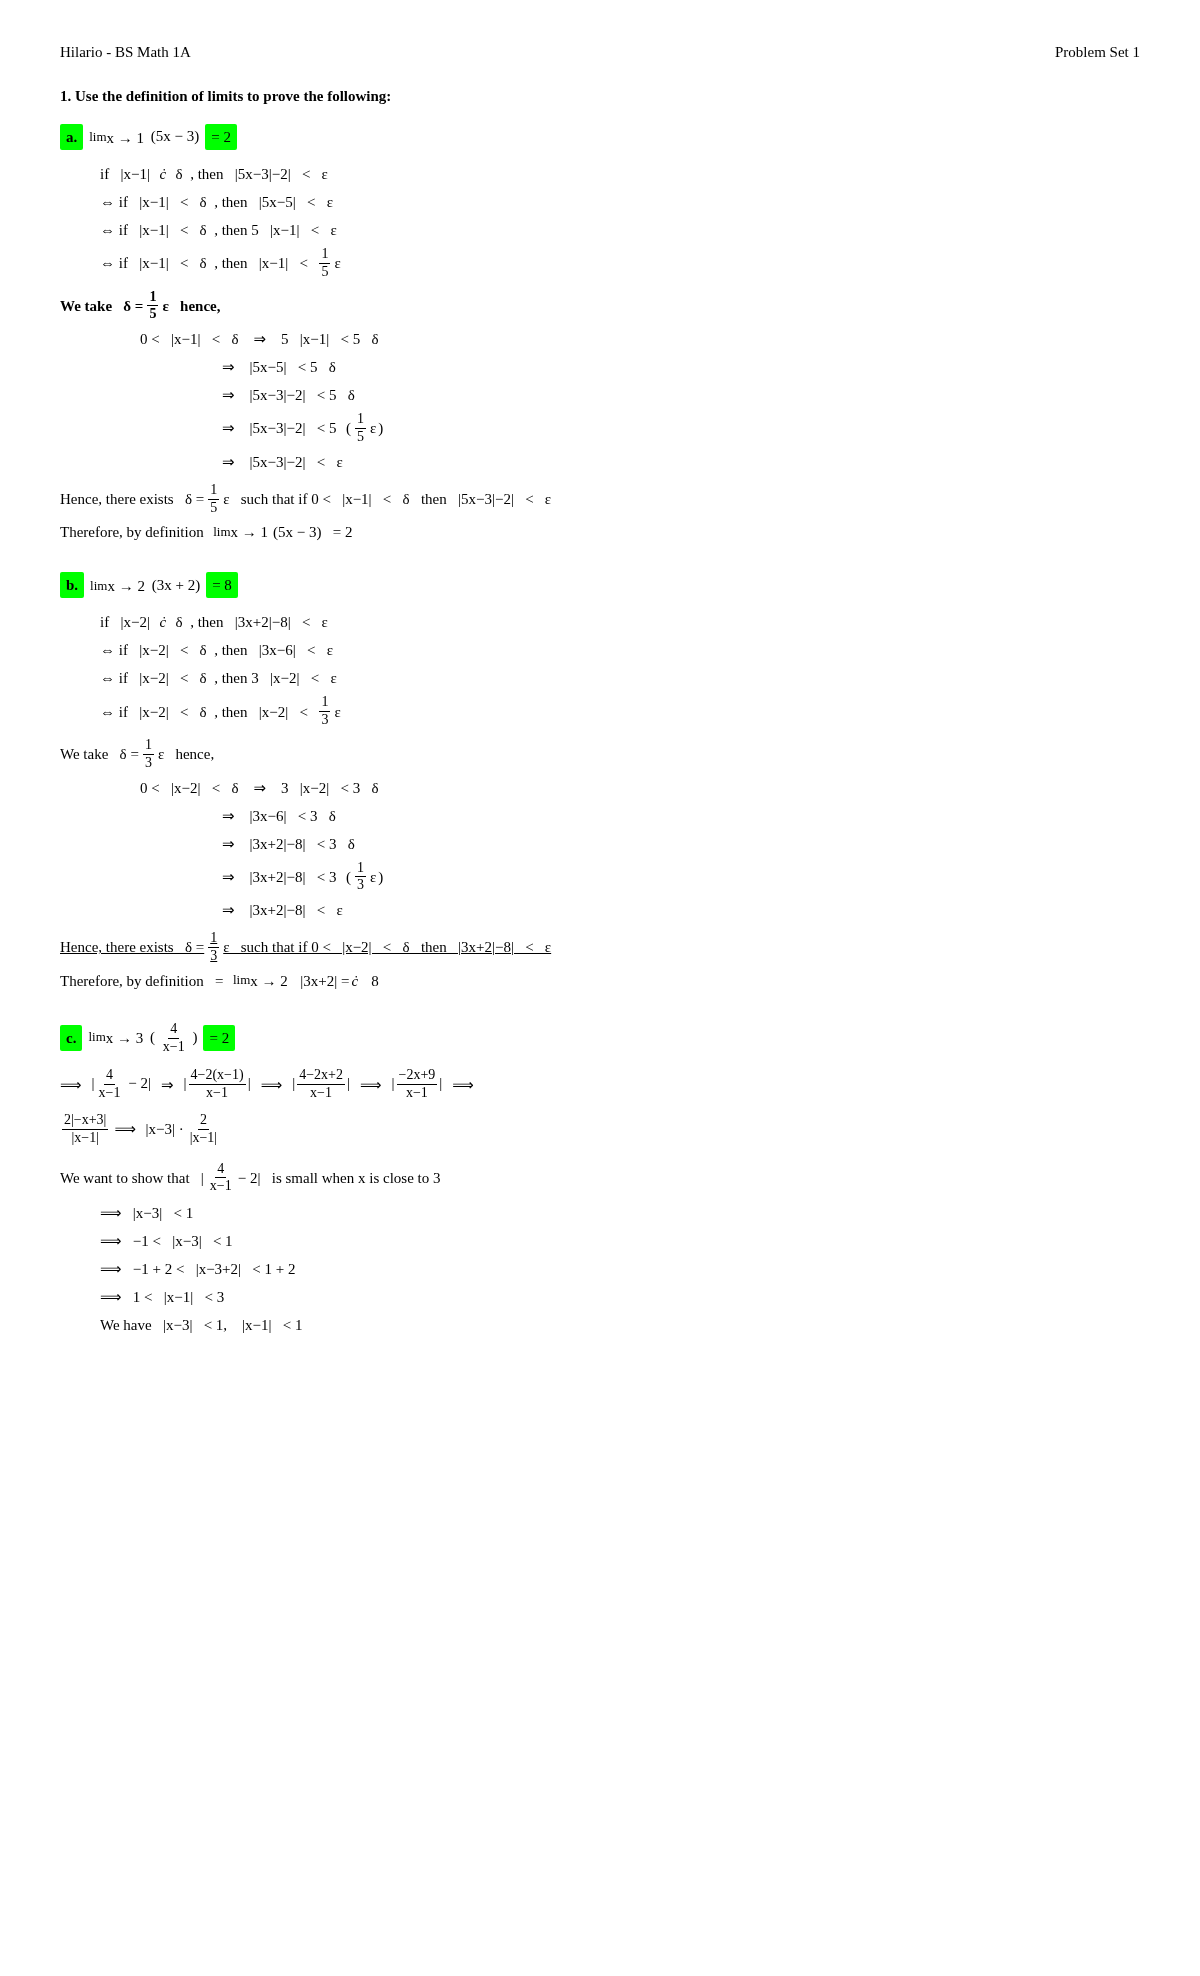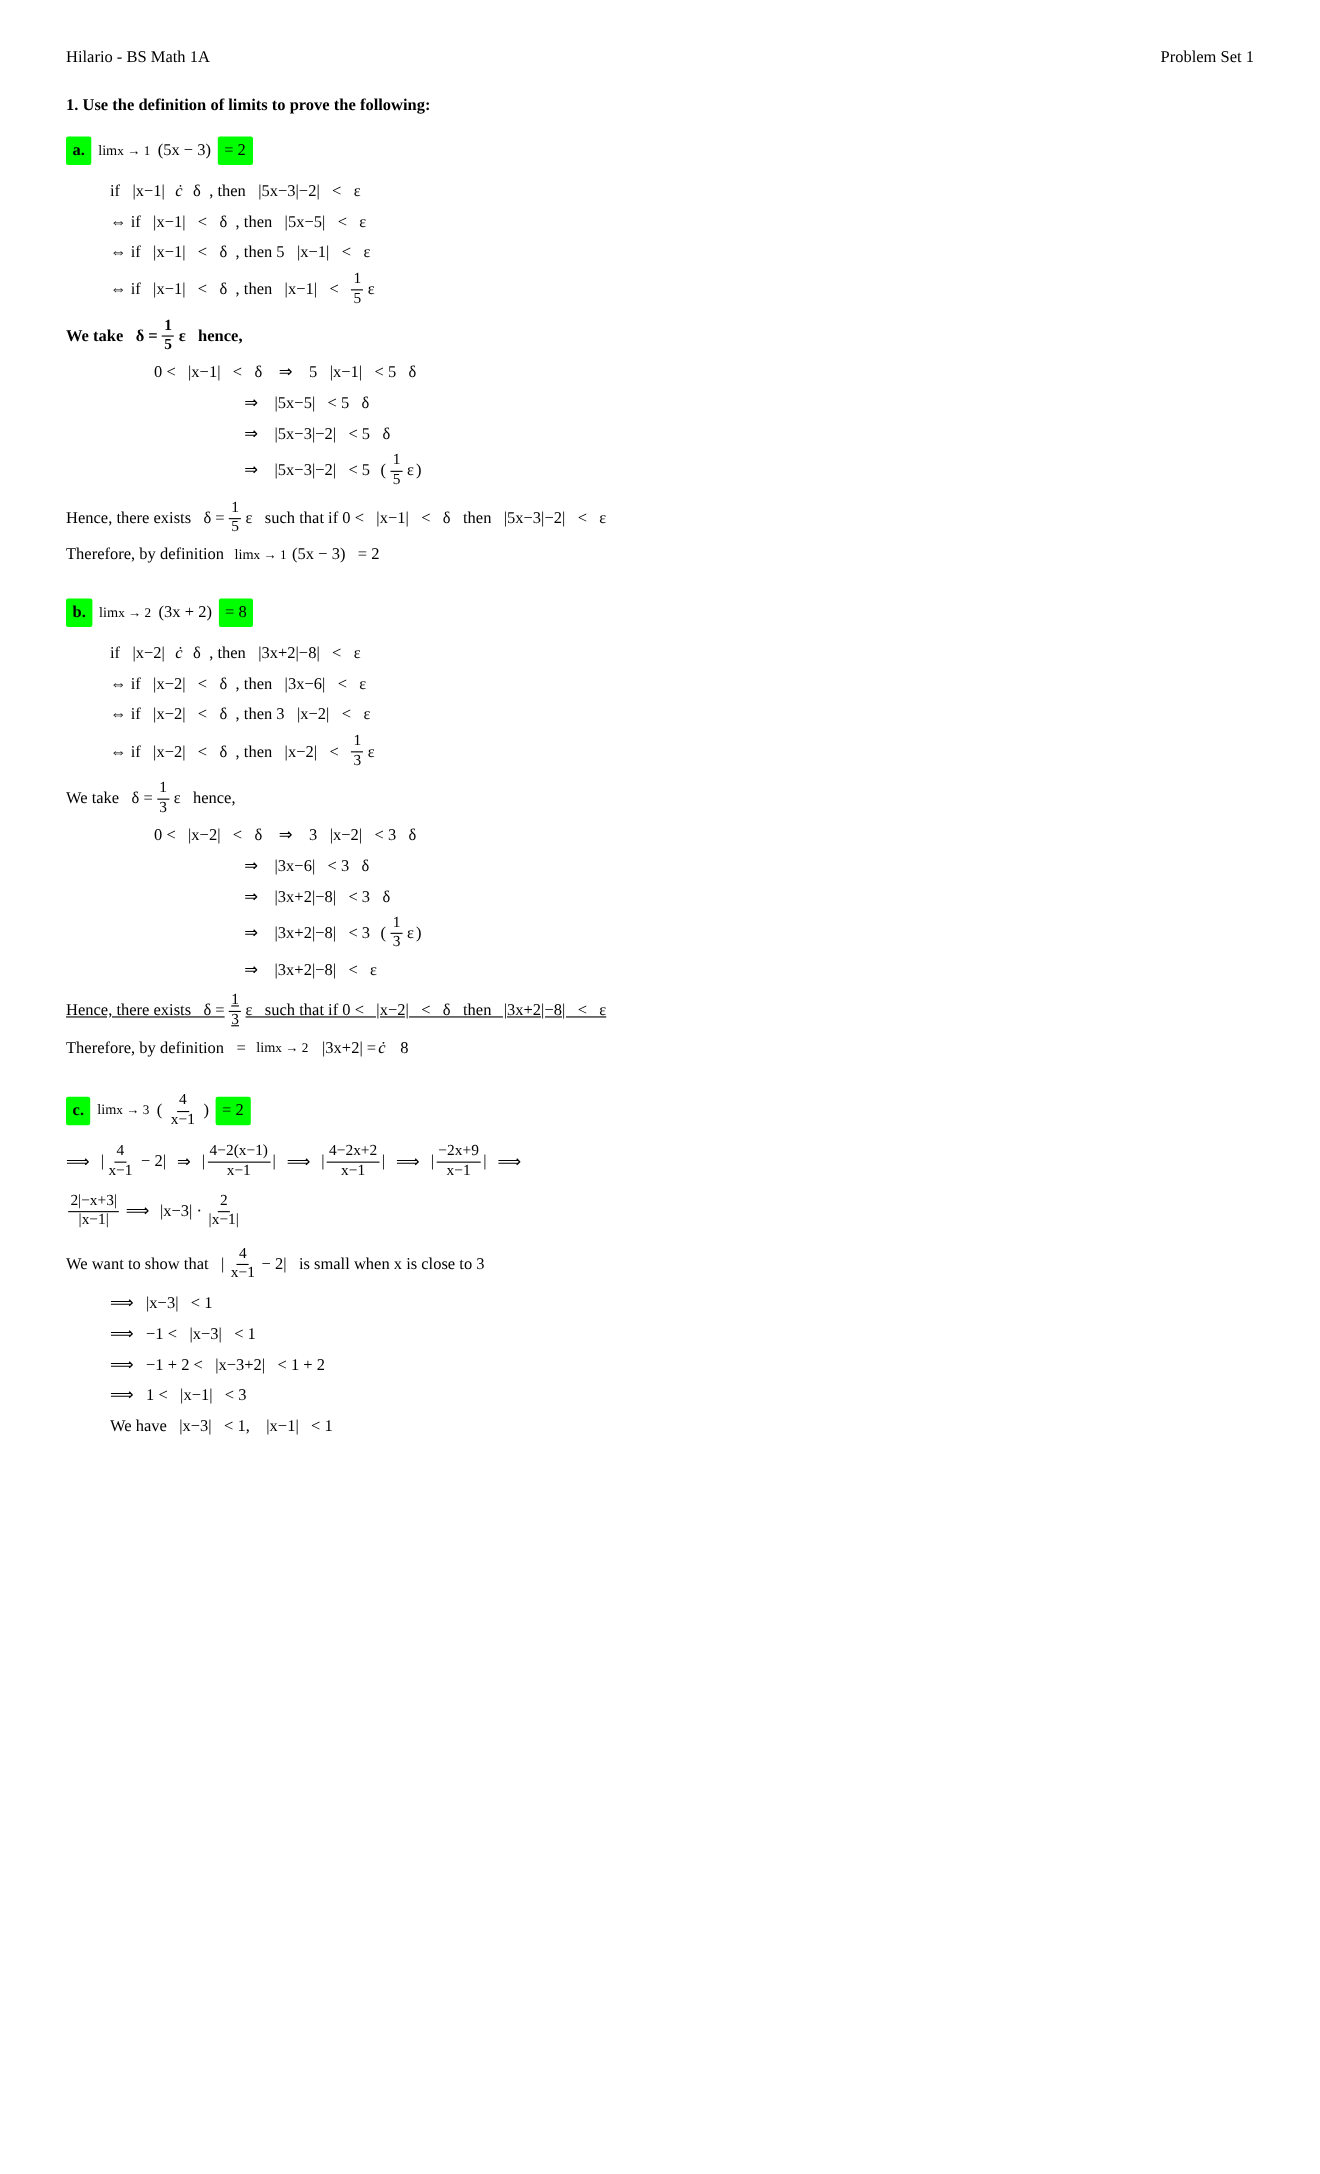--- a/index.html
+++ b/index.html
@@ -37,21 +37,21 @@
       display: flex;
       align-items: center;
     }
     .lim-block {
       display: inline-flex;
       flex-direction: row;
       align-items: center;
       margin-right: 3px;
     }
     .lim-sub {
-      font-size: 12px;
+      font-size: 15px;
     }
     .highlight-box {
       background: #00ff00;
       padding: 1px 6px;
       margin-left: 6px;
       border-radius: 2px;
     }
     .indent1 { margin-left: 40px; }
     .indent2 { margin-left: 80px; }
     .line { margin-bottom: 4px; }
@@ -147,20 +147,23 @@
     </div>
     <div class="line math-line">
       <span style="margin-left:80px;"></span>⇒ &nbsp;&nbsp; |5x−3|−2| &nbsp; &lt; 5 &nbsp; δ
     </div>
     <div class="line math-line">
       <span style="margin-left:80px;"></span>⇒ &nbsp;&nbsp; |5x−3|−2| &nbsp; &lt; 5 &nbsp;
       <span>(</span><span class="fraction">
           <span class="num">1</span>
           <span class="den">5</span>
         </span>ε<span>)</span>
+    </div>
+    <div class="line math-line">
+      <span style="margin-left:80px;"></span>⇒ &nbsp;&nbsp; |5x−3|−2| &nbsp; &lt; &nbsp; ε
     </div>
   </div>
 
   <div class="line math-line" style="margin-top:8px;">
     Hence, there exists &nbsp; δ =
     <span class="fraction">
         <span class="num">1</span>
         <span class="den">5</span>
       </span>ε
     &nbsp; such that if 0 &lt; &nbsp; |x−1| &nbsp; &lt; &nbsp; δ &nbsp; then &nbsp; |5x−3|−2| &nbsp; &lt; &nbsp; ε

